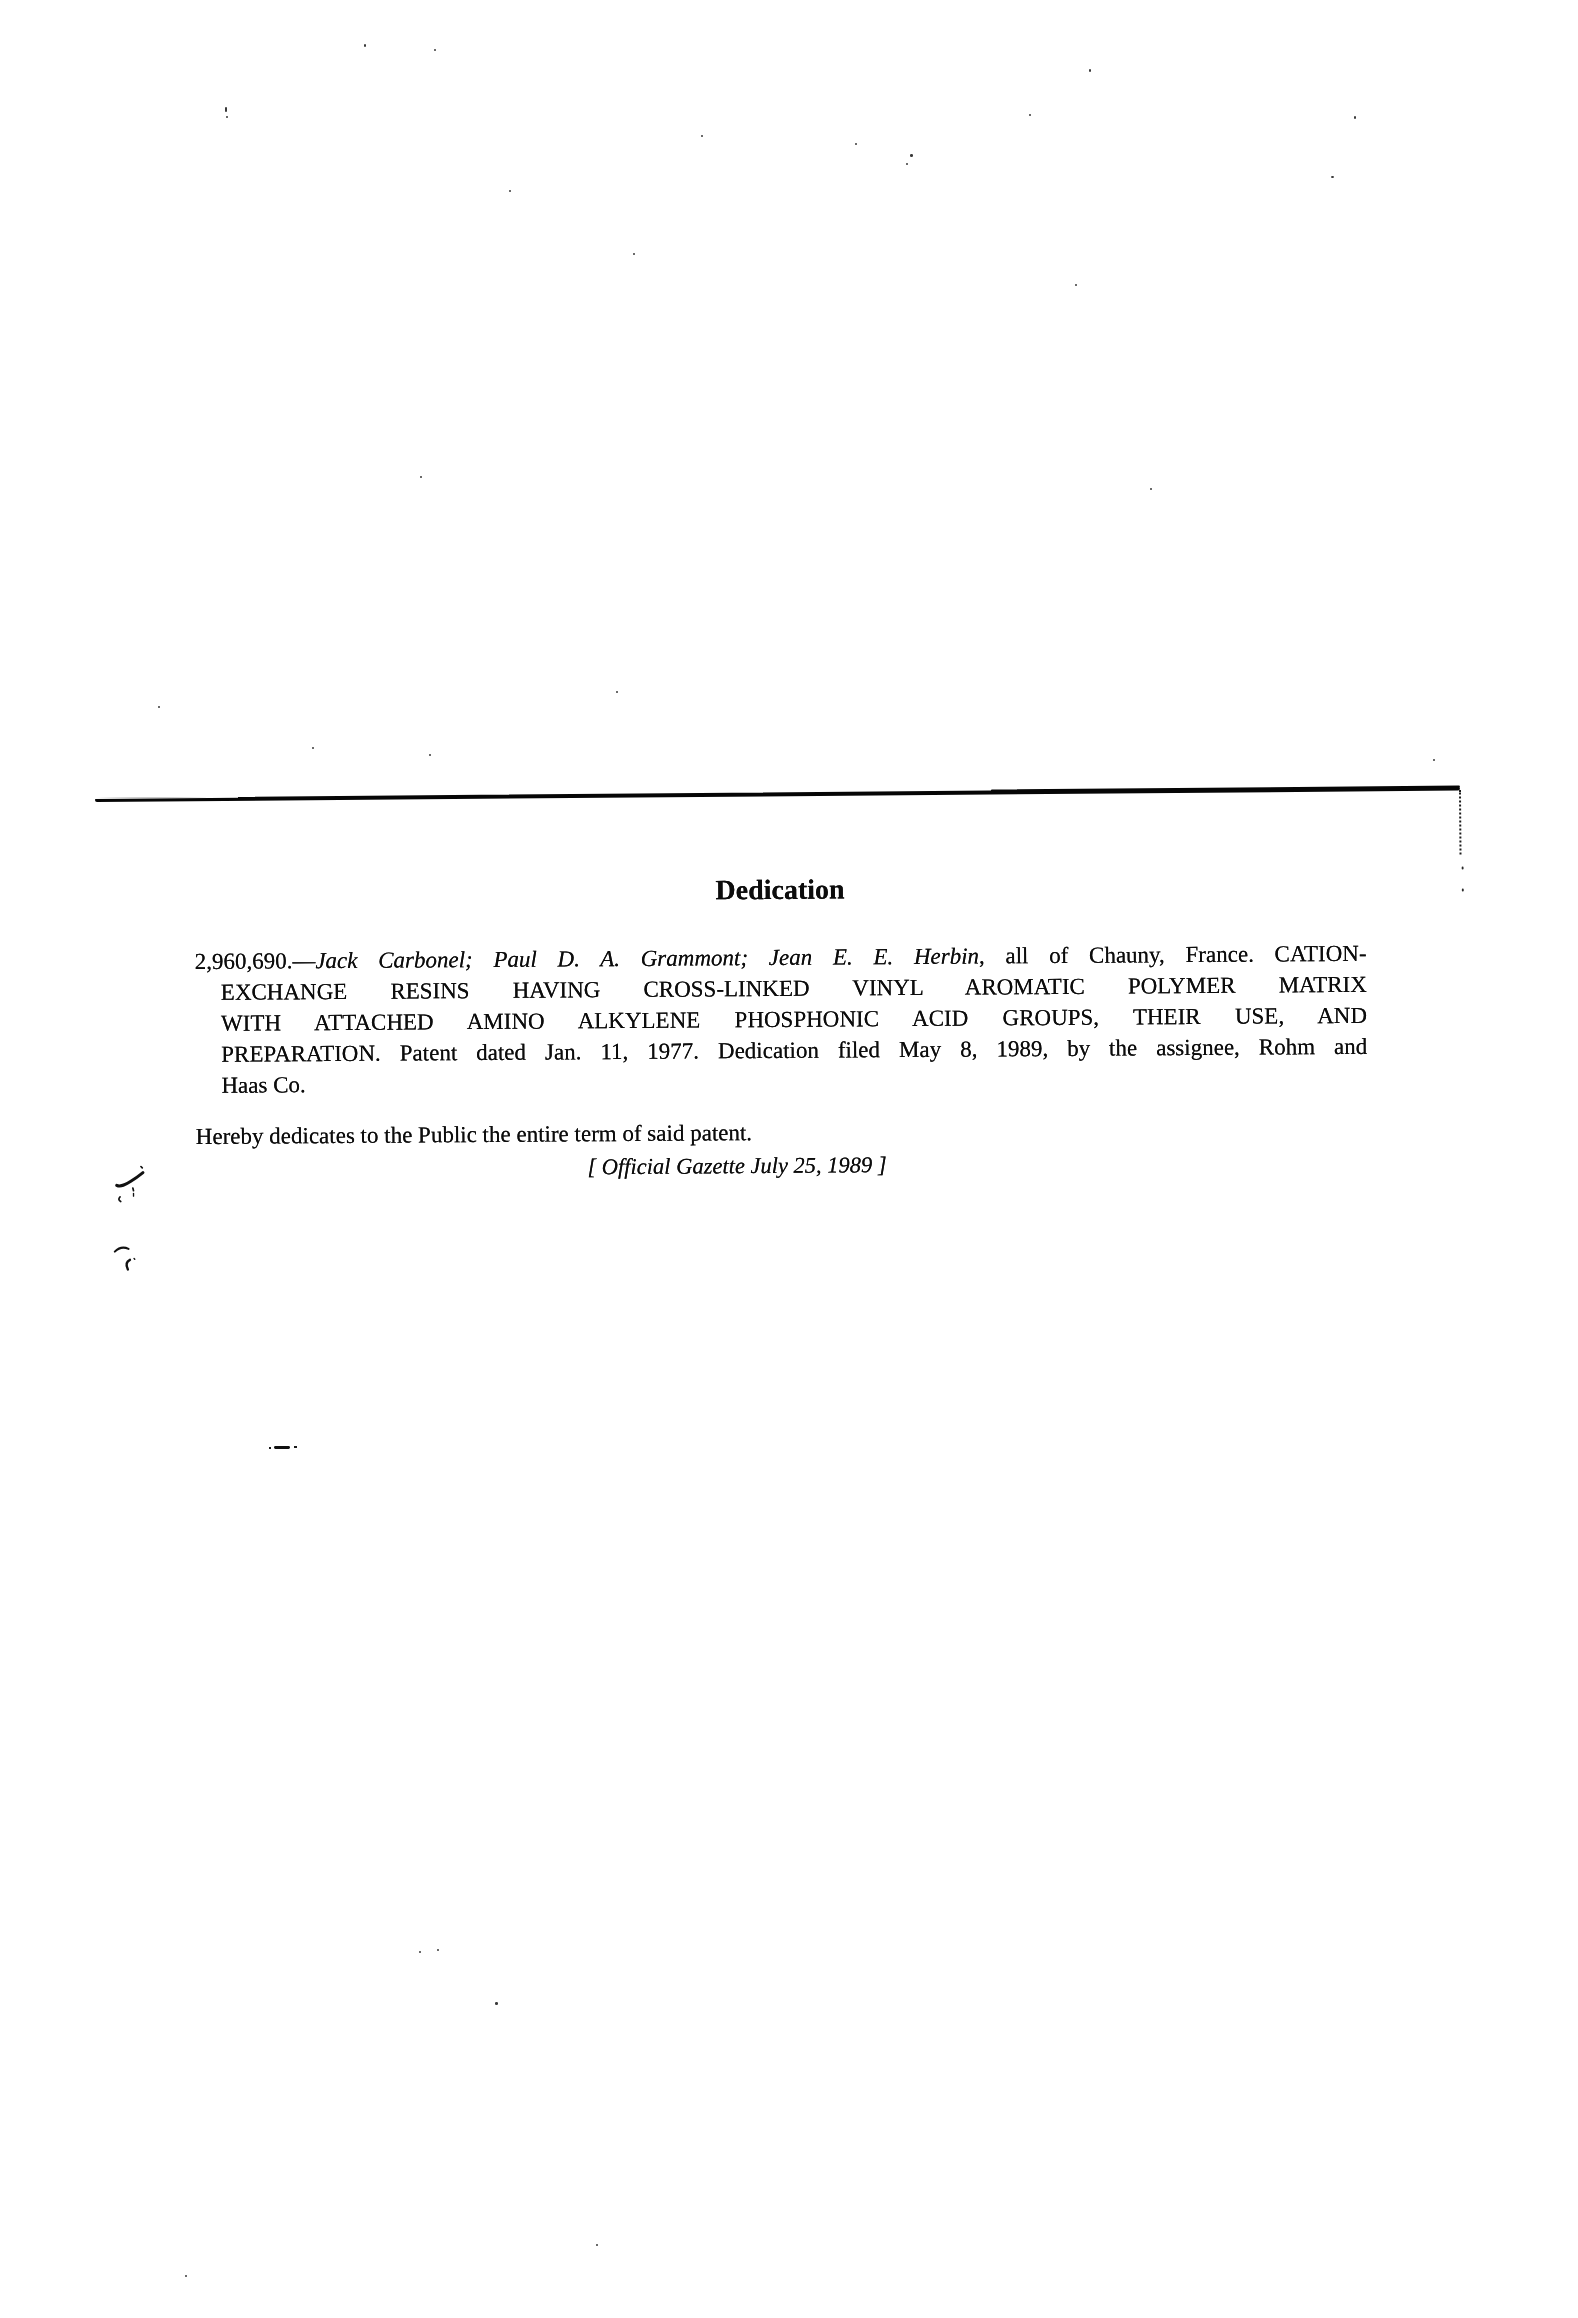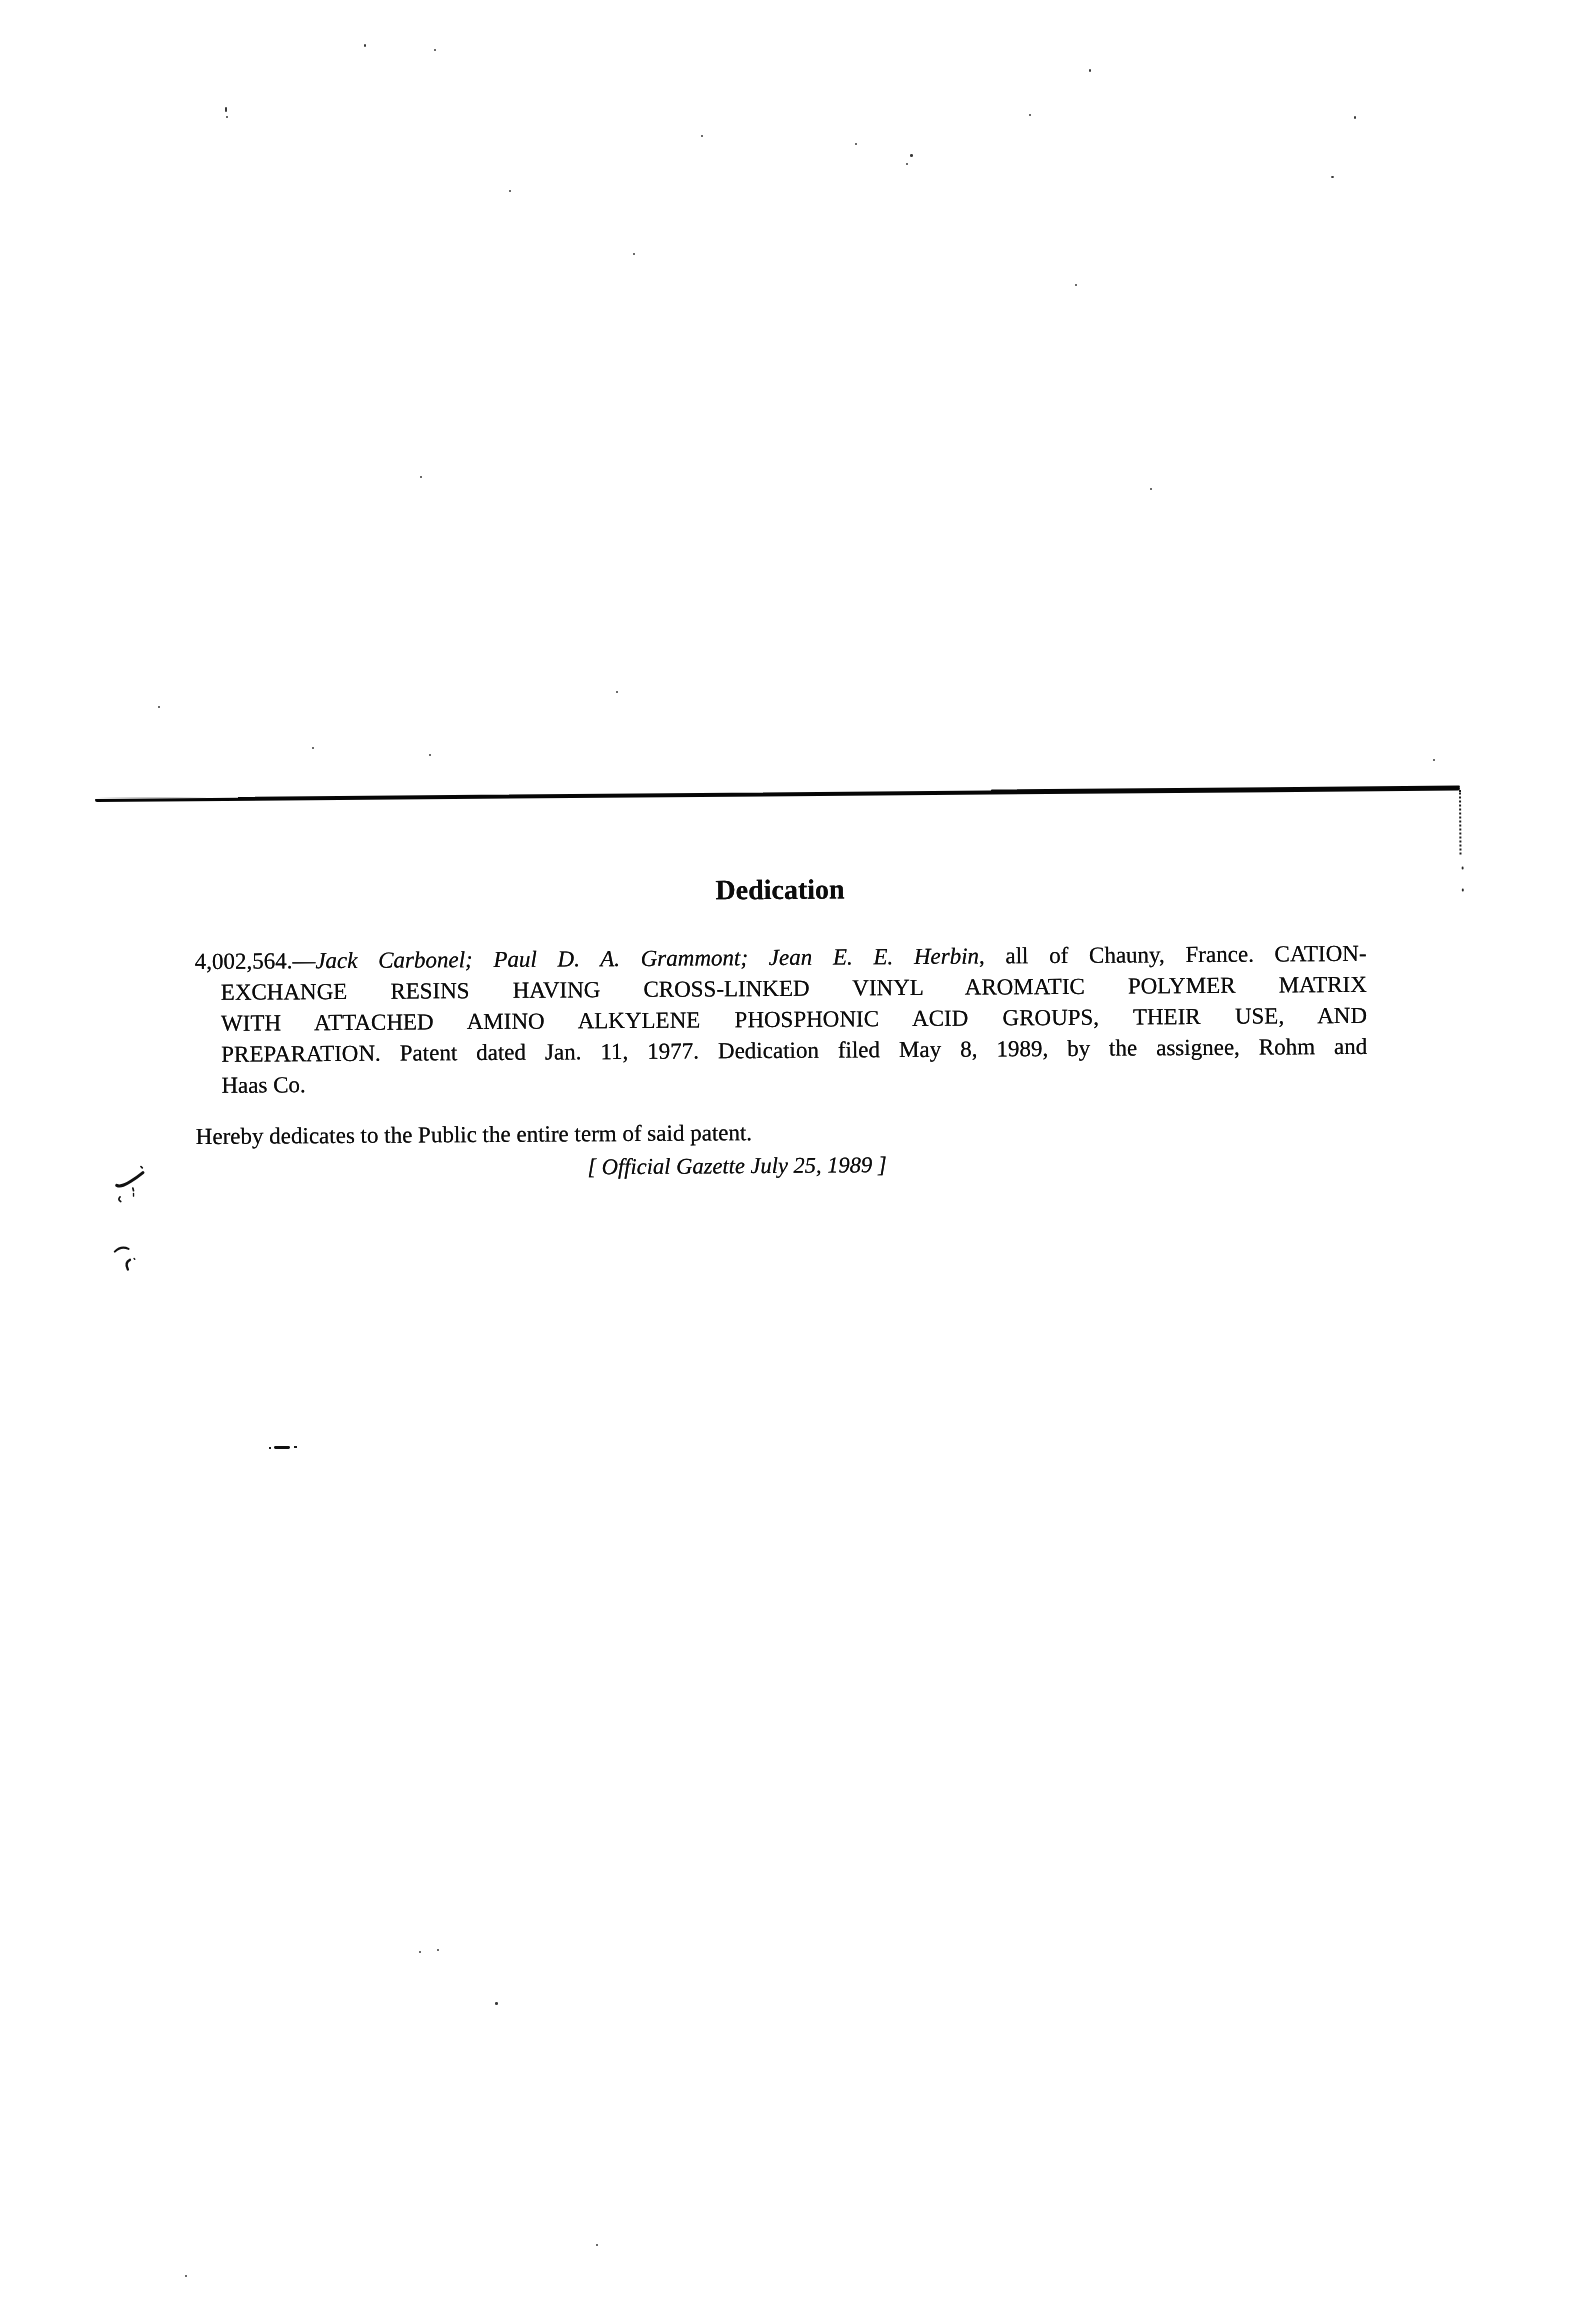--- a/index.html
+++ b/index.html
@@ -146,21 +146,21 @@
     <div class="rule-line"></div>
     <div class="rule-tick"></div>
     <div class="tick-dot" style="right:-2.7px; top:80px;"></div>
     <div class="tick-dot" style="right:-3.4px; top:102px;"></div>
   </div>
 
   <div class="content">
     <h1 class="heading">Dedication</h1>
 
     <div class="entry">
-      <div class="jline"><span>4,002,564.—</span><span class="it">Jack Carbonel; Paul D. A. Grammont; Jean E. E. Herbin</span><span>, all of Chauny, France. CATION-</span></div>
+      <div class="jline"><span>2,960,690.—</span><span class="it">Jack Carbonel; Paul D. A. Grammont; Jean E. E. Herbin</span><span>, all of Chauny, France. CATION-</span></div>
       <div class="jline indent">EXCHANGE RESINS HAVING CROSS-LINKED VINYL AROMATIC POLYMER MATRIX</div>
       <div class="jline indent">WITH ATTACHED AMINO ALKYLENE PHOSPHONIC ACID GROUPS, THEIR USE, AND</div>
       <div class="jline indent">PREPARATION. Patent dated Jan. 11, 1977. Dedication filed May 8, 1989, by the assignee, Rohm and</div>
       <div class="lastline indent">Haas Co.</div>
     </div>
 
     <div class="statement">Hereby dedicates to the Public the entire term of said patent.</div>
 
     <div class="gazette">[ Official Gazette July 25, 1989 ]</div>
   </div>

